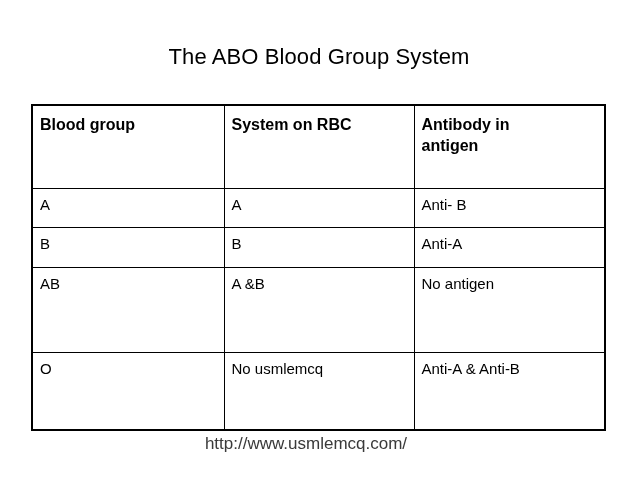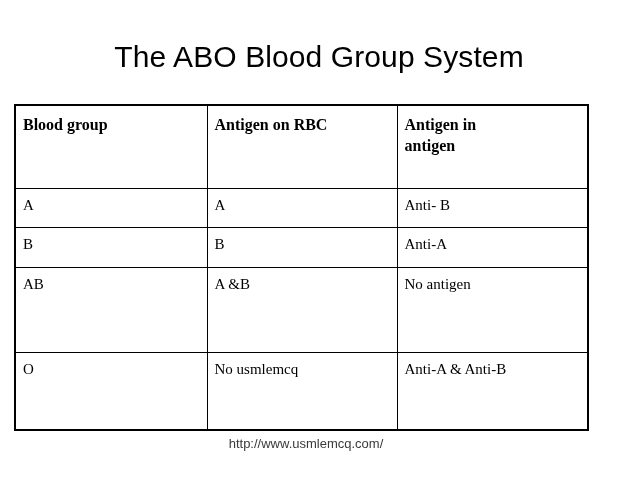--- a/index.html
+++ b/index.html
@@ -18,38 +18,37 @@
     -webkit-font-smoothing: antialiased;
   }
 
   
   .slide-title {
     position: absolute;
     left: 0;
     top: 38px;
     width: 638px;
     text-align: center;
-    font-size: 30px;
+    font-size: 22px;
     font-weight: 400;
     line-height: 38px;
     letter-spacing: 0.1px;
     color: #000000;
     white-space: nowrap;
   }
 
   
   .abo-table {
     position: absolute;
-    left: 14px;
+    left: 31px;
     top: 104px;
     width: 575px;
     border-collapse: collapse;
     table-layout: fixed;
     border: 2px solid #000000;
-    font-family: Liberation Serif, serif;
   }
   .abo-table col.c1 { width: 192px; }
   .abo-table col.c2 { width: 190px; }
   .abo-table col.c3 { width: 191px; }
 
   .abo-table td,
   .abo-table th {
     border: 1px solid #000000;
     padding: 6px 7px 6px 7px;
     vertical-align: top;
@@ -78,43 +77,43 @@
 
   .hdr-line { display: block; }
 
   
   .source-url {
     position: absolute;
     left: 0;
     top: 437px;
     width: 612px;
     text-align: center;
-    font-size: 13px;
+    font-size: 17px;
     line-height: 14px;
     color: #3a3a3a;
     white-space: nowrap;
   }
 </style>
 </head>
 <body>
 
 <div class="slide-title">The ABO Blood Group System</div>
 
 <table class="abo-table">
   <colgroup>
     <col class="c1">
     <col class="c2">
     <col class="c3">
   </colgroup>
   <thead>
     <tr>
       <th>Blood group</th>
-      <th>Antigen on RBC</th>
+      <th>System on RBC</th>
       <th>
-        <span class="hdr-line">Antigen in</span>
+        <span class="hdr-line">Antibody in</span>
         <span class="hdr-line">antigen</span>
       </th>
     </tr>
   </thead>
   <tbody>
     <tr class="row-a">
       <td>A</td>
       <td>A</td>
       <td>Anti- B</td>
     </tr>

